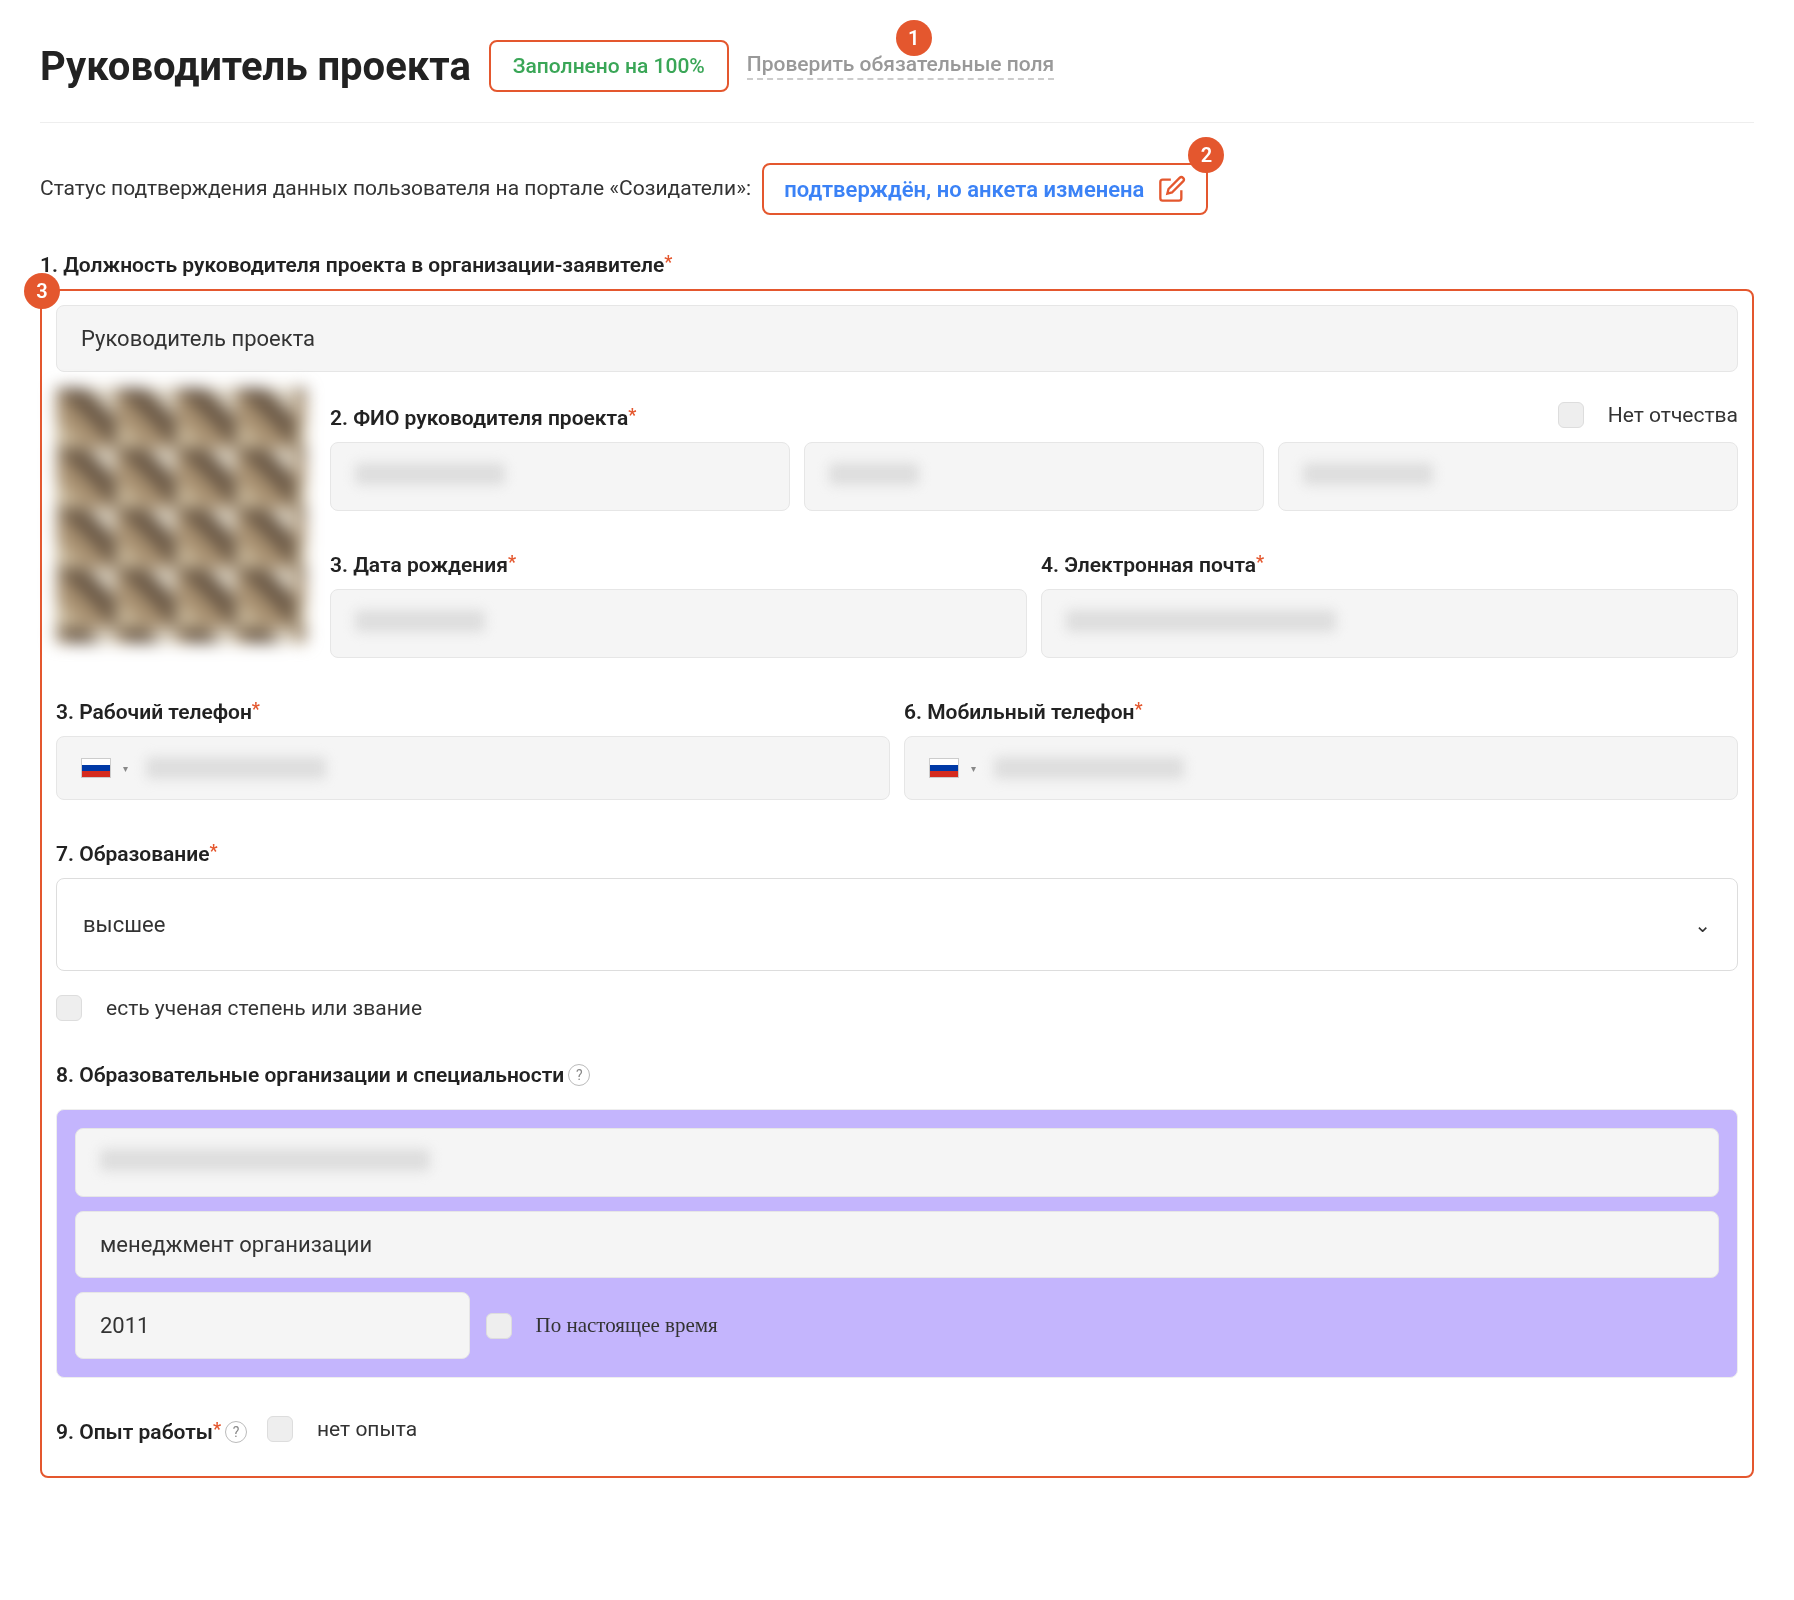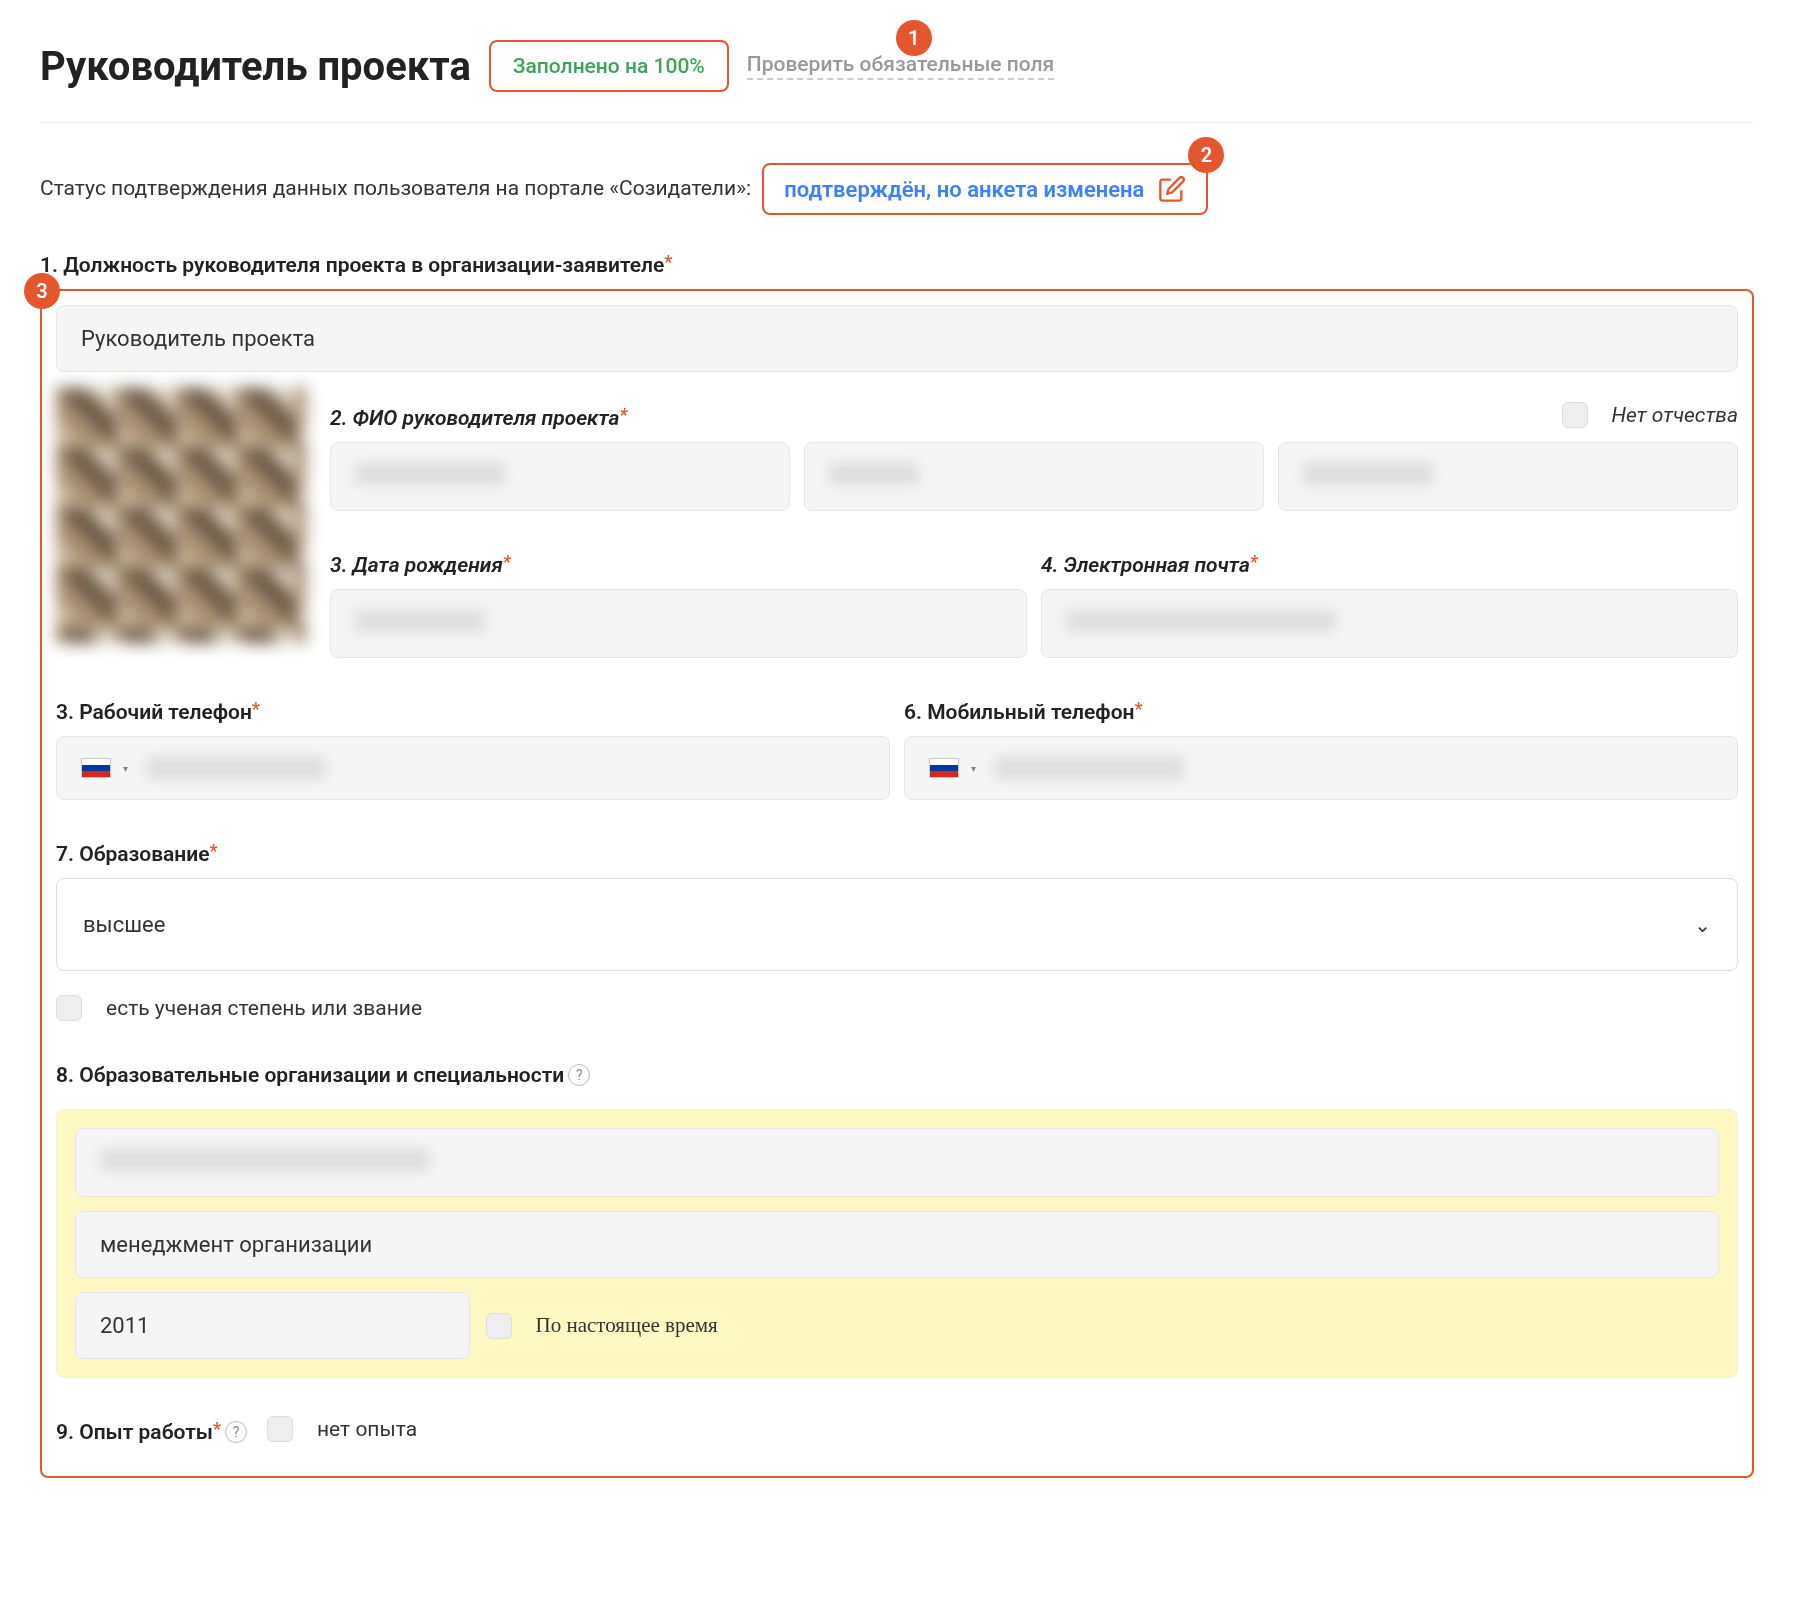--- a/index.html
+++ b/index.html
@@ -128,21 +128,21 @@
   .col { flex:1; display:flex; flex-direction:column; }
 
   .top-row { display:flex; gap:24px; align-items:flex-start; margin-top:16px; }
   .avatar {
     width: 250px; height: 255px;
     background: linear-gradient(45deg,#c9b89a 25%,#a89070 25%,#a89070 50%,#6b5946 50%,#6b5946 75%,#d9d0c0 75%);
     background-size: 60px 60px;
     filter: blur(8px);
     flex-shrink:0;
   }
-  .fio-block { flex:1;font-style:italic; }
+  .fio-block { flex:1; }
   .fio-header { display:flex; align-items:center; justify-content:space-between; }
   .checkbox-row { display:flex; align-items:center; gap:24px; font-size:21px; color:#333; }
   .checkbox {
     width:26px; height:26px; background:#eee; border:1px solid #ddd; border-radius:6px;
     cursor:pointer;
   }
 
   .phone-box { display:flex; align-items:center; gap:12px; }
   .flag {
     width:30px; height:20px;
@@ -153,21 +153,21 @@
 
   .select-box {
     background:#fff; border:1px solid #ddd; border-radius:8px;
     padding:33px 26px; font-size:22px; color:#333;
     display:flex; align-items:center; justify-content:space-between;
     cursor:pointer;
   }
   .chevron { font-size:20px; color:#333; }
 
   .edu-card {
-    background:#fef9c3; border:1px solid #eee; border-radius:8px;
+    background:#c4b5fd; border:1px solid #eee; border-radius:8px;
     padding:18px; margin-top:10px;
     display:flex; flex-direction:column; gap:14px;
   }
   .quarter { width:24%; }
 
   .section-spacing { margin-top:24px; }
 
 </style>
 </head>
 <body>

